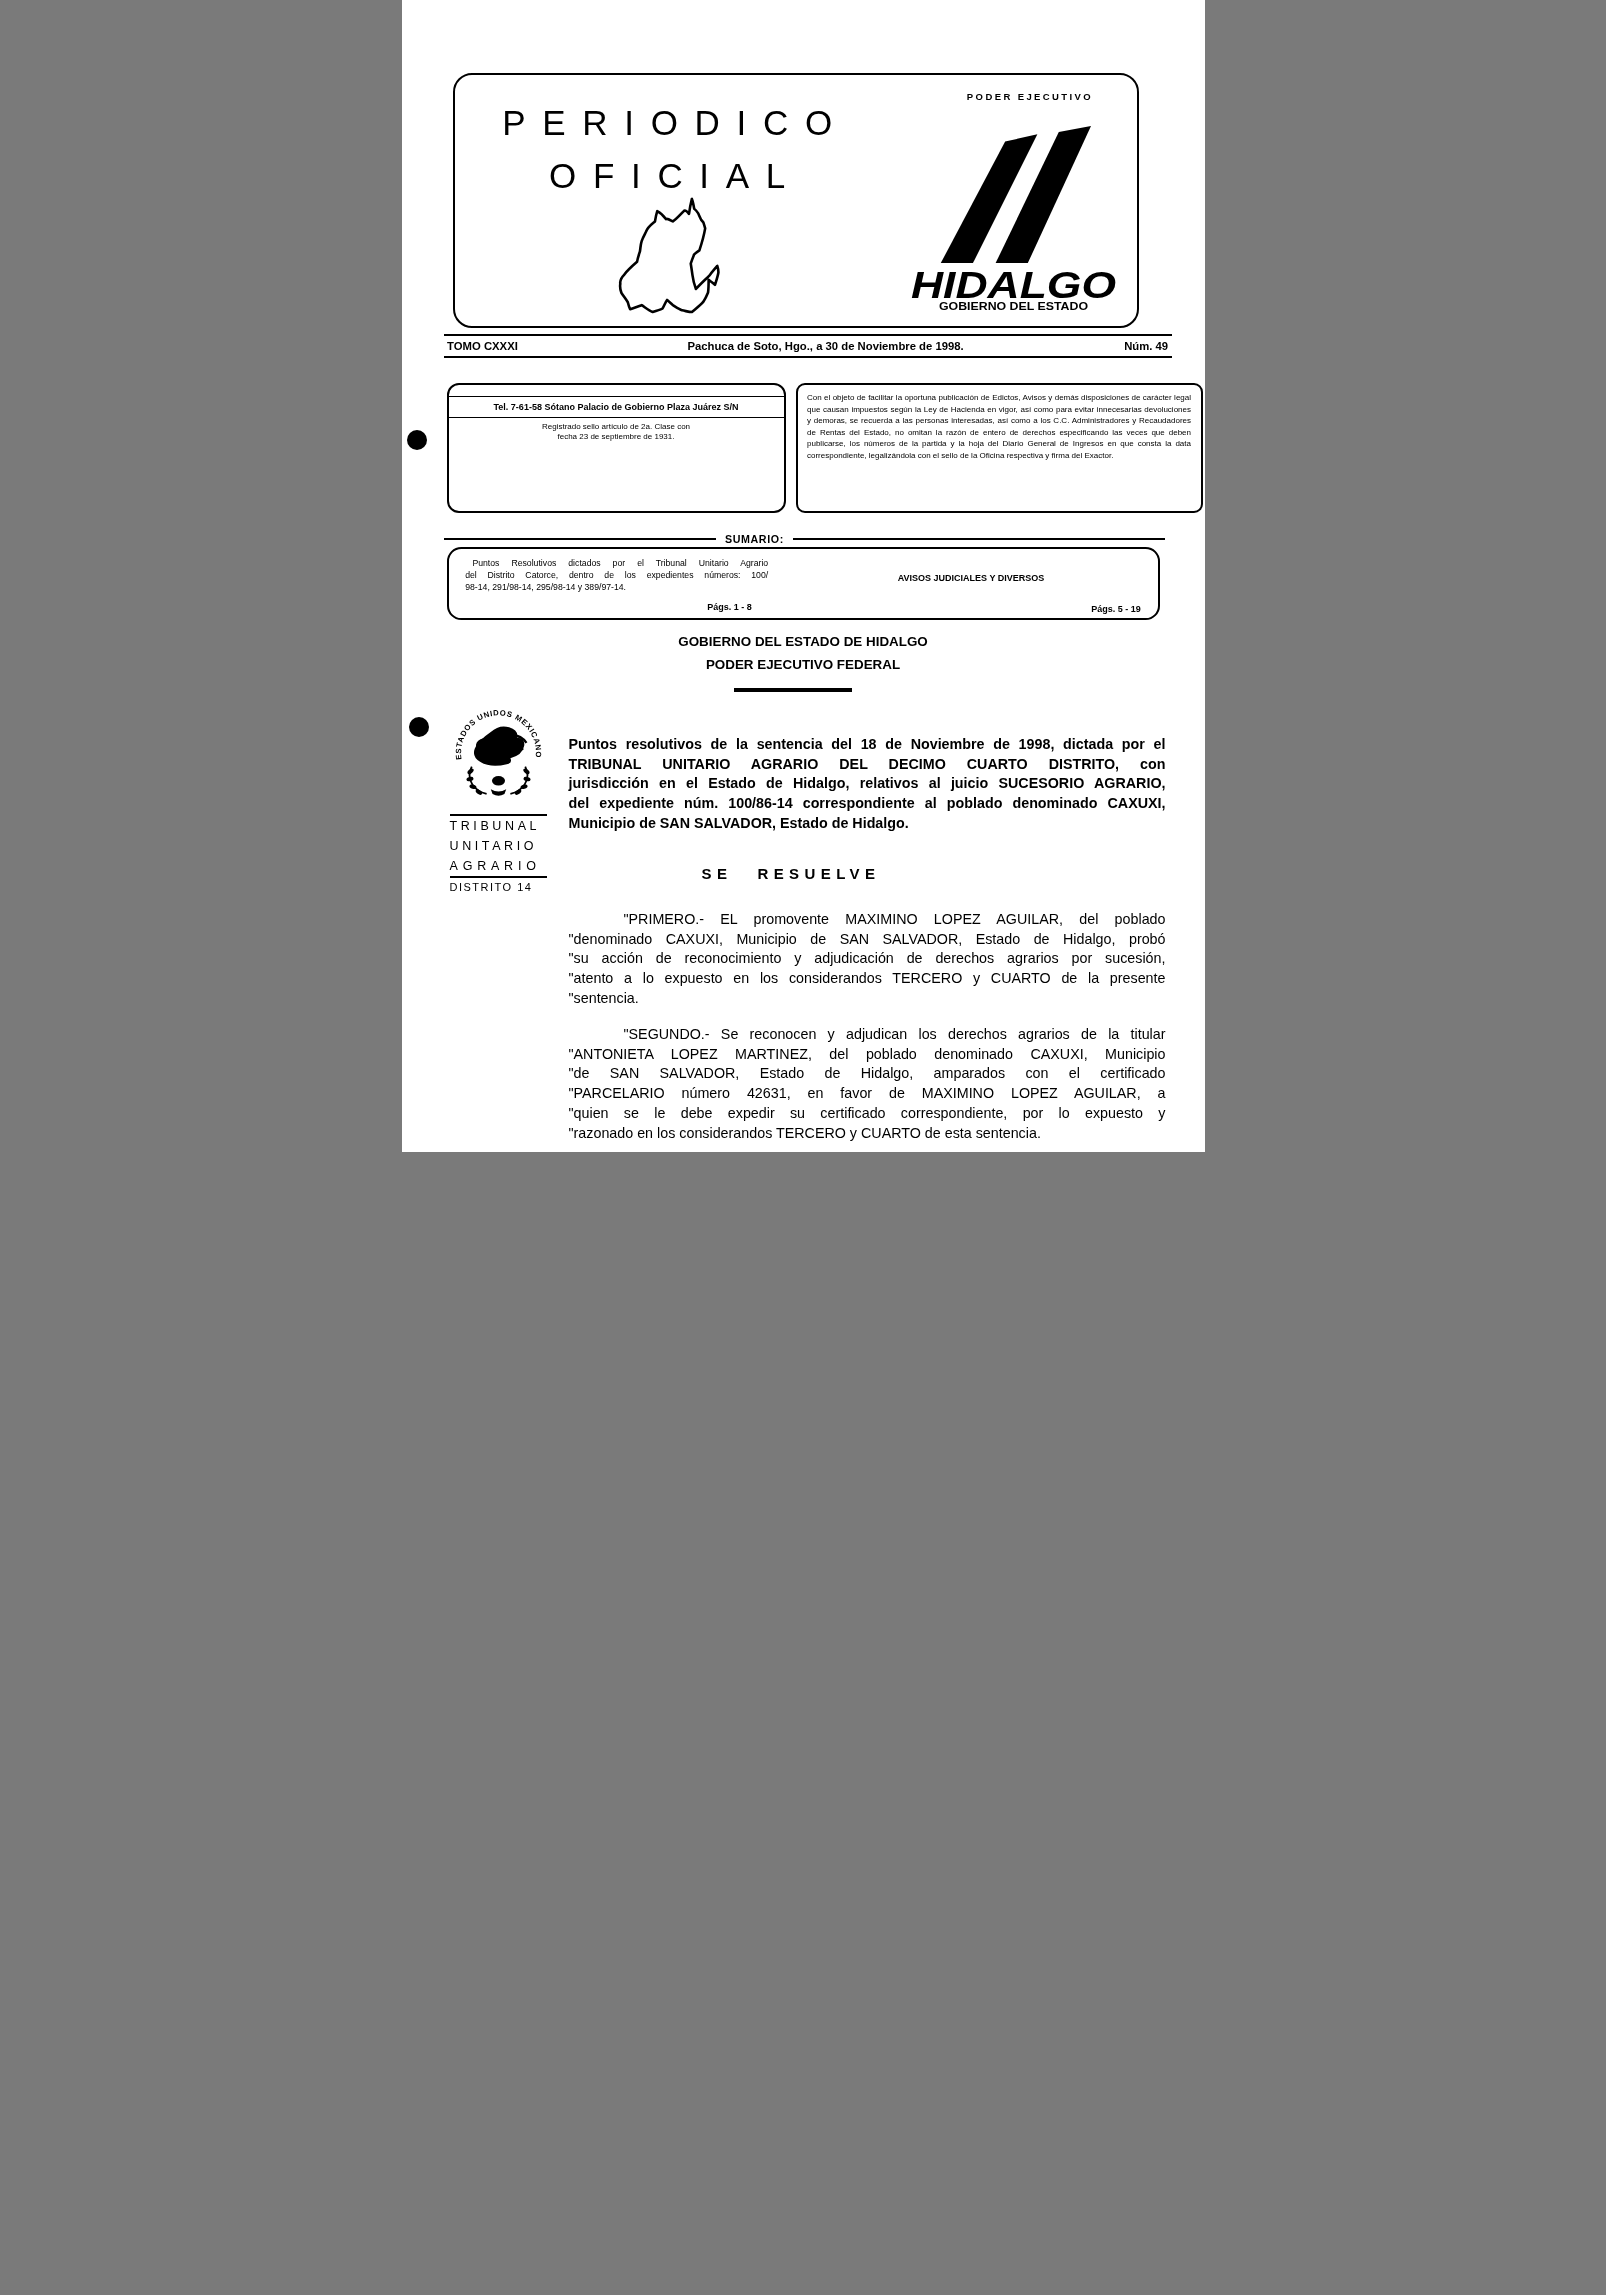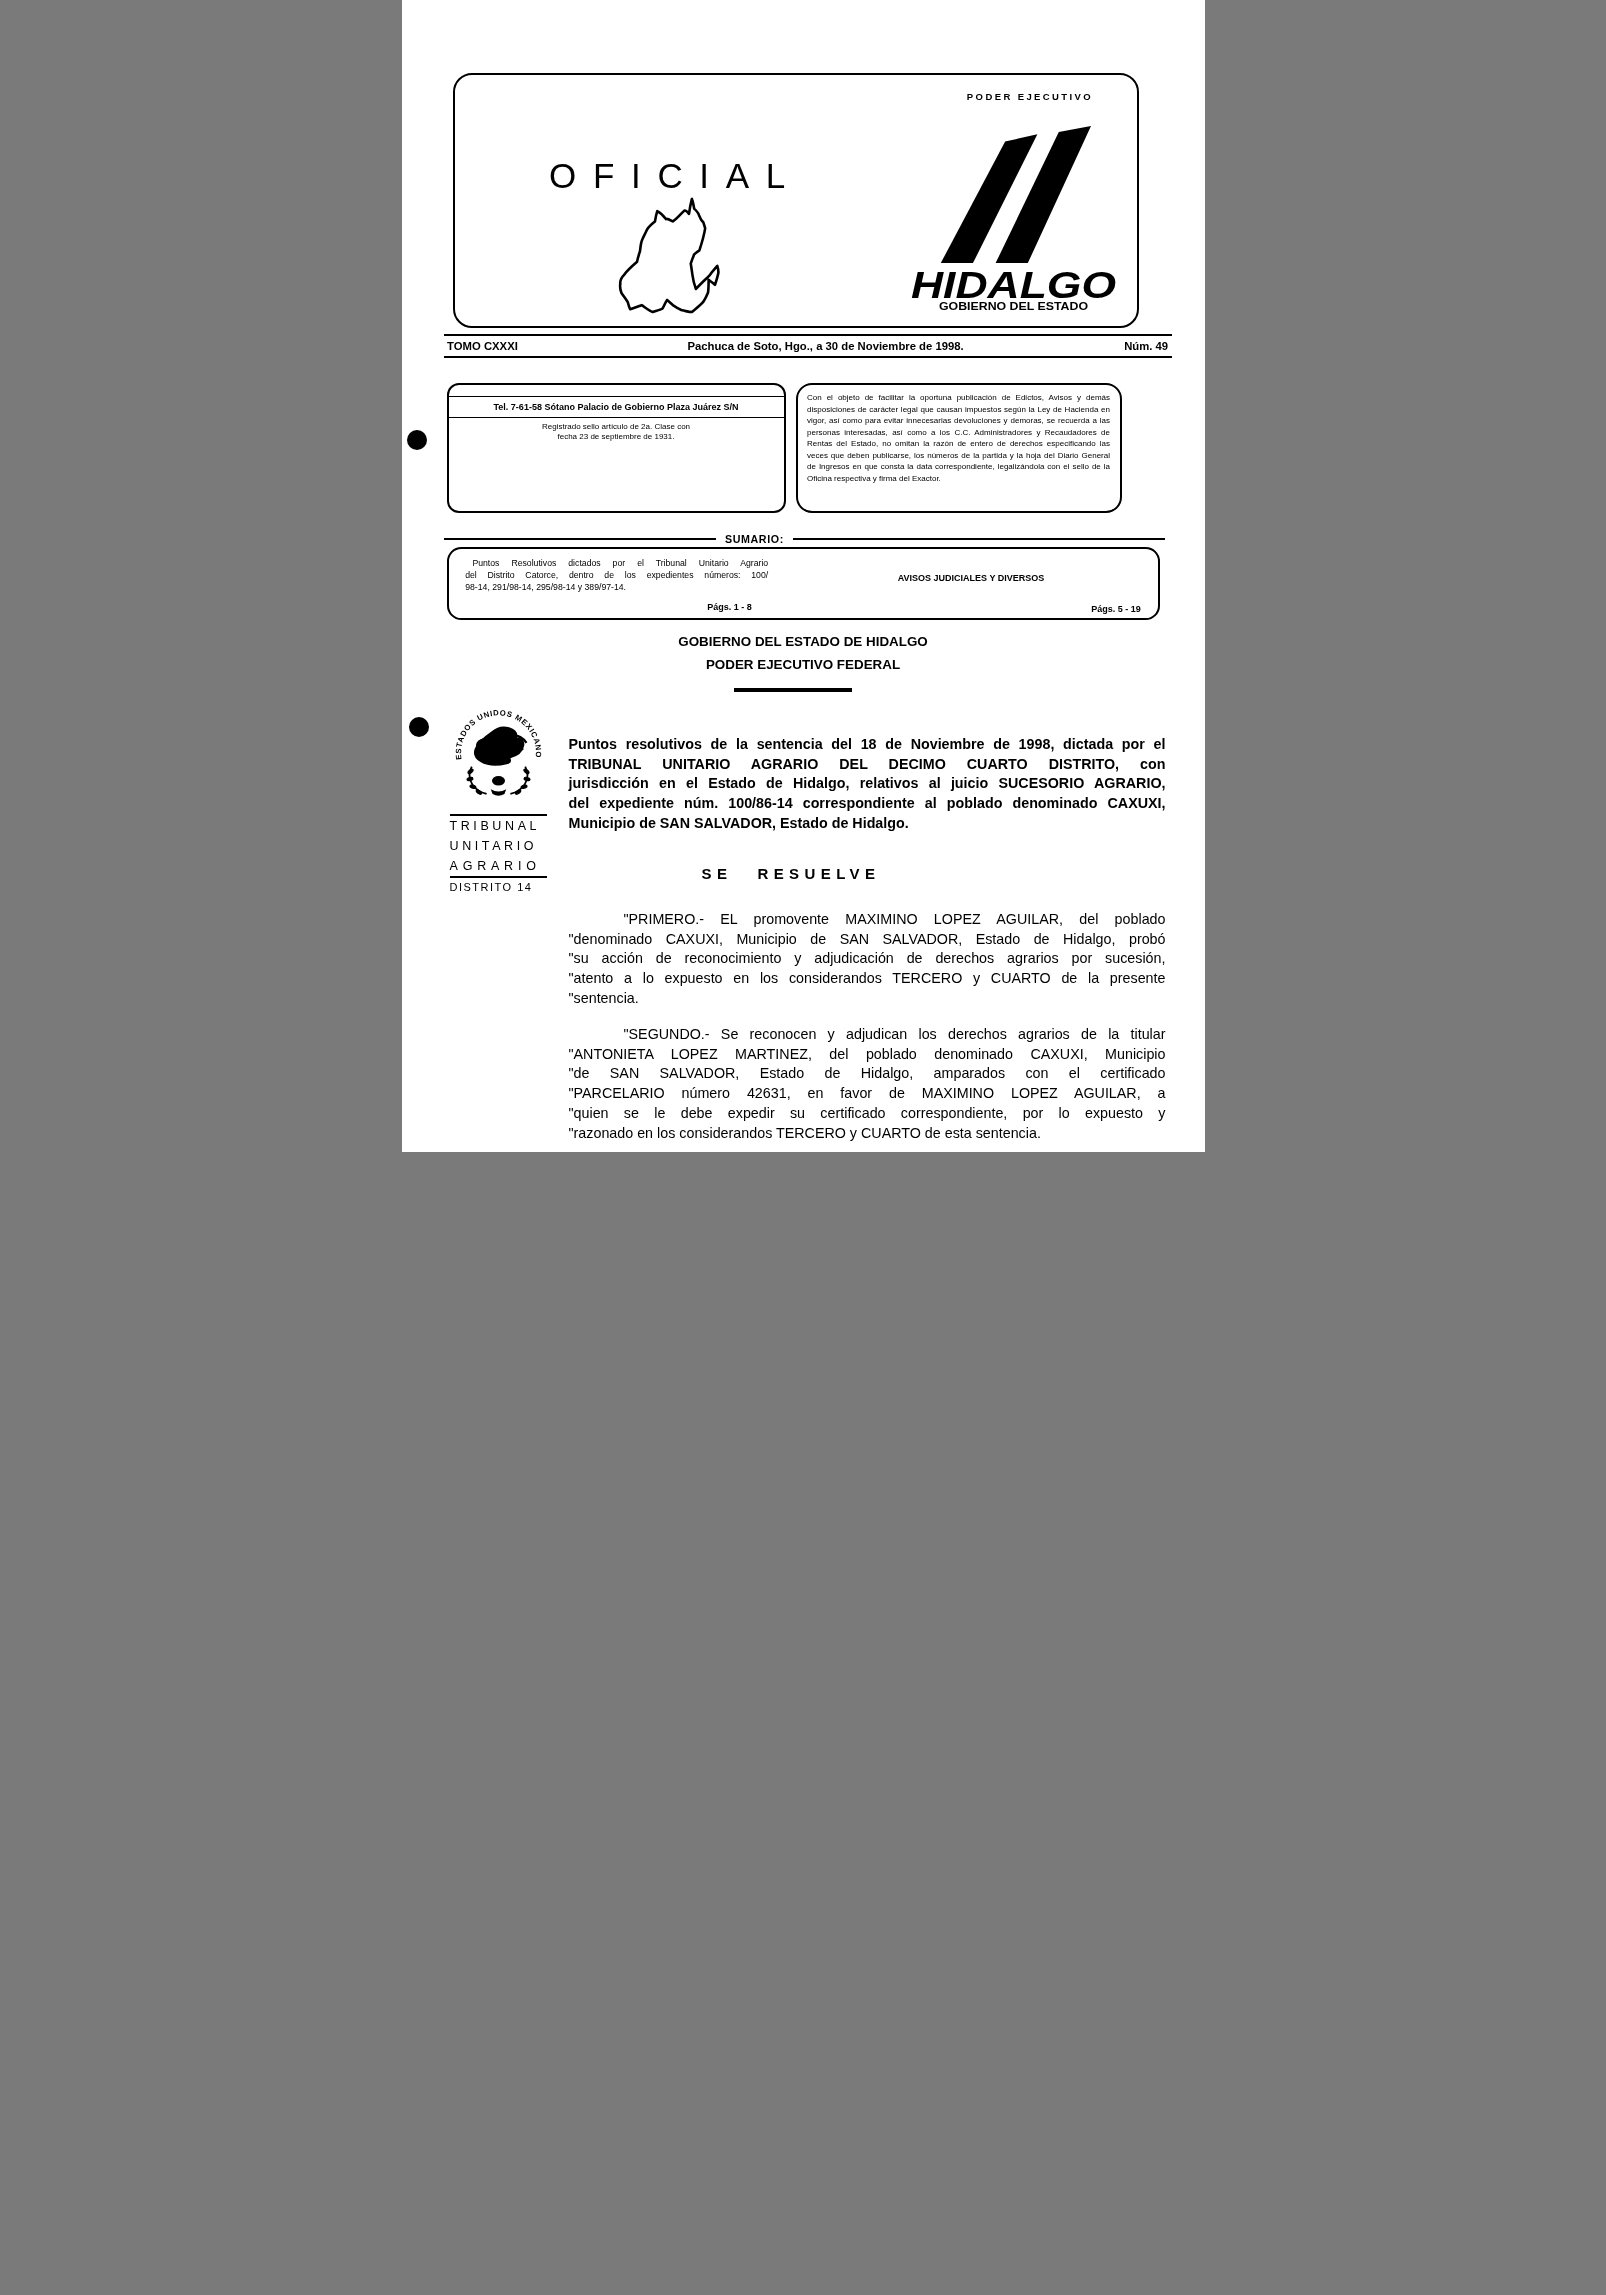--- a/index.html
+++ b/index.html
@@ -31,22 +31,22 @@
           border:2.4px solid #000;border-radius:12px;box-sizing:border-box;padding:7.2px 9.5px 0 9.5px;}
   .dir-row{display:flex;}
   .dir-label{width:57px;font-size:9px;padding-top:1.2px;}
   .dir-name{font-weight:bold;font-size:9.8px;line-height:11.3px;}
   .dir-role{font-size:8.7px;line-height:10px;margin-bottom:5.4px;}
   .boxrule{border-top:1.8px solid #000;margin:4.2px -9.5px;}
   .tel{font-weight:bold;font-size:9px;text-align:center;line-height:11.3px;}
   .reg{font-size:8px;text-align:center;line-height:10px;}
 
   
-  .noticebox{position:absolute;left:394px;top:383px;width:326px;height:130px;
-             border:2.4px solid #000;border-radius:16px;box-sizing:border-box;padding:7.2px 9.5px;}
+  .noticebox{position:absolute;left:394px;top:383px;width:407px;height:130px;
+             border:2.4px solid #000;border-radius:9px;box-sizing:border-box;padding:7.2px 9.5px;}
   .notice-text{font-size:8px;line-height:11.5px;text-align:justify;}
 
   
   .sumhead{position:absolute;left:42px;top:533px;width:721px;display:flex;align-items:center;gap:9.5px;}
   .sline{height:2.4px;background:#000;} .sl1{flex:0 0 272px;} .sl2{flex:1;}
   .sumlabel{font-weight:bold;font-size:10.7px;letter-spacing:0.6px;}
   .sumbox{position:absolute;left:45px;top:547px;width:713px;height:73px;
           border:2.4px solid #000;border-radius:14.3px;box-sizing:border-box;}
   .sum-left{position:absolute;left:16.7px;top:8.4px;width:303px;font-size:8.7px;line-height:12px;}
   .sum-lpages{position:absolute;left:239px;top:53px;width:84px;text-align:center;font-weight:bold;font-size:9px;}
@@ -76,20 +76,21 @@
 </style>
 </head>
 <body>
 
 <div id="page">
 
   <div class="dot" style="left:5.4px;top:430px;"></div>
   <div class="dot" style="left:7.2px;top:717px;"></div>
 
   <div class="masthead">
+    <div class="mast-title mt1">PERIODICO</div>
     <div class="mast-title mt2">OFICIAL</div>
 
     <svg class="map" viewBox="0 0 310 220">
       <path fill="none" stroke="#000" stroke-width="4.5" stroke-linejoin="round" d="M173,12 C171,20 169,30 168,38 C165,34 161,30 159,33 C152,40 146,47 140,51
            C136,49 131,45 128,47 C124,41 117,35 113,33 C111,39 110,45 109,51
            C103,56 96,61 94,68 C91,74 88,79 86,85 C84,91 84,97 83,103
            C81,109 79,115 78,121 C70,128 61,136 56,143 C51,148 48,153 49,159
            C48,165 49,170 51,175 C55,181 59,186 62,191 C63,195 64,199 66,203
            C72,201 80,198 86,196 C92,200 99,206 105,208 C111,206 117,204 122,202
            C125,197 127,191 130,187 C133,190 137,193 140,196 C145,199 151,203 156,205

